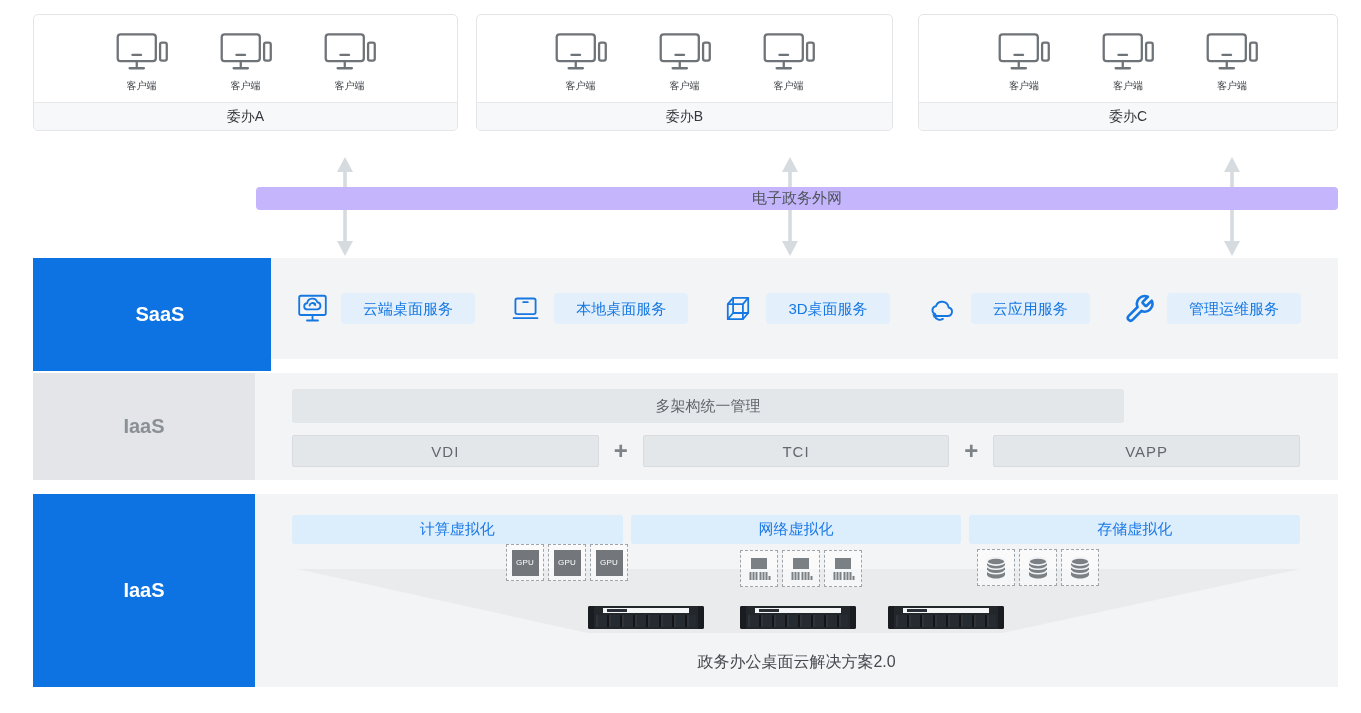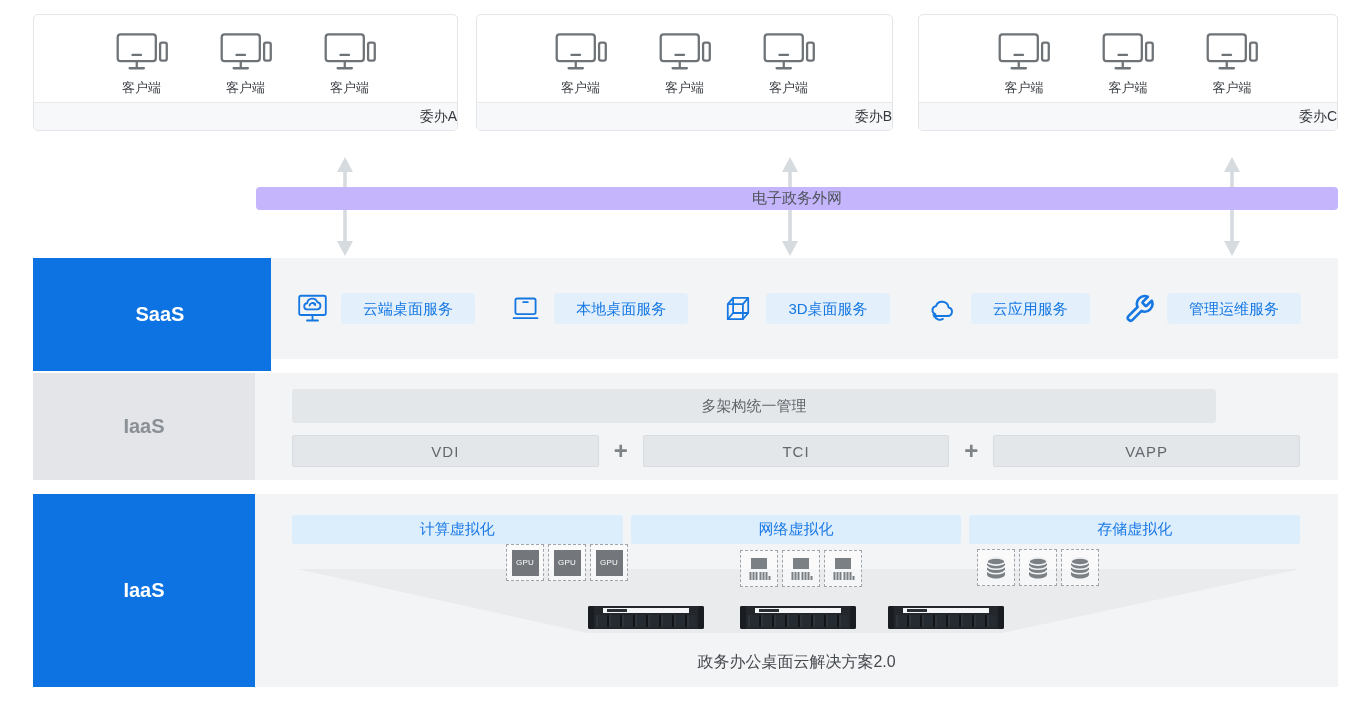--- a/index.html
+++ b/index.html
@@ -5,22 +5,22 @@
   html,body{margin:0;padding:0;background:#ffffff;font-family:"Liberation Sans","DejaVu Sans",sans-serif;}
   .canvas{position:relative;width:1361px;height:713px;background:#ffffff;overflow:hidden;}
 
   
   .client-group{position:absolute;top:14px;height:117px;border:1px solid #E3E5E8;border-radius:5px;background:#ffffff;box-sizing:border-box;}
   .group-a{left:33px;width:425px;}
   .group-b{left:476px;width:417px;}
   .group-c{left:918px;width:420px;}
   .group-body{position:absolute;top:0;left:0;right:0;bottom:27px;display:flex;justify-content:center;align-items:flex-start;gap:50px;padding-top:18px;}
   .client-item{display:flex;flex-direction:column;align-items:center;gap:6px;}
-  .client-label{font-size:13px;color:#3A3E43;}
-  .group-footer{position:absolute;left:0;right:0;bottom:0;height:27px;line-height:26px;text-align:right;font-size:14px;color:#34383C;background:#F7F8FA;border-top:1px solid #E7E9EB;border-radius:0 0 4px 4px;}
+  .client-label{font-size:10px;color:#3A3E43;}
+  .group-footer{position:absolute;left:0;right:0;bottom:0;height:27px;line-height:26px;text-align:center;font-size:14px;color:#34383C;background:#F7F8FA;border-top:1px solid #E7E9EB;border-radius:0 0 4px 4px;}
 
   
   .v-arrow{position:absolute;top:156px;z-index:1;}
   .net-bar{position:absolute;left:256px;top:187px;width:1082px;height:23px;background:#c4b5fd;border-radius:4px;z-index:2;display:flex;align-items:center;justify-content:center;font-size:15px;color:#4E545A;}
 
   
   .layer-row{position:absolute;left:33px;width:1305px;background:#F3F4F6;}
   .row-saas{top:258px;height:101px;}
   .row-paas{top:373px;height:107px;}
   .row-iaas{top:494px;height:193px;}
@@ -30,21 +30,21 @@
   .chip-saas{top:258px;height:113px;padding-left:16px;}
   .chip-paas{top:373px;height:107px;}
   .chip-iaas{top:494px;height:193px;}
 
   
   .saas-services{position:absolute;left:296px;top:258px;width:1005px;height:101px;display:flex;align-items:center;justify-content:space-between;z-index:3;gap:8px;}
   .service{display:flex;align-items:center;gap:12px;}
   .service-pill{height:31px;line-height:31px;padding:0 22px;background:#E3F0FC;border-radius:4px;color:#1577E2;font-size:15px;white-space:nowrap;}
 
   
-  .mgmt-bar{position:absolute;left:292px;top:389px;width:924px;height:34px;background:#E4E7EA;border-radius:3px;display:flex;align-items:center;justify-content:center;font-size:15px;color:#5F6468;z-index:3;box-sizing:border-box;}
+  .mgmt-bar{position:absolute;left:292px;top:389px;width:832px;height:34px;background:#E4E7EA;border-radius:3px;display:flex;align-items:center;justify-content:center;font-size:15px;color:#5F6468;z-index:3;box-sizing:border-box;}
   .paas-components{position:absolute;left:292px;top:435px;width:1008px;height:32px;display:flex;align-items:stretch;z-index:3;}
   .paas-bar{flex:1;background:#E4E7EA;border:1px solid #D8DBDF;border-radius:2px;display:flex;align-items:center;justify-content:center;font-size:15px;color:#63686D;letter-spacing:1px;box-sizing:border-box;}
   .plus{width:44px;display:flex;align-items:center;justify-content:center;font-size:24px;font-weight:600;color:#7E8388;}
 
   
   .funnel{position:absolute;left:297px;top:569px;width:1003px;height:64px;background:#E9EBED;clip-path:polygon(0 0,100% 0,70.3% 100%,29% 100%);z-index:2;}
   .iaas-bars{position:absolute;left:292px;top:515px;width:1008px;height:29px;display:flex;gap:8px;z-index:3;}
   .iaas-bar{flex:1;background:#DCEDFC;border-radius:3px;display:flex;align-items:center;justify-content:center;font-size:15px;color:#1B79E6;}
   .icon-group{position:absolute;display:flex;gap:4px;z-index:4;}
   .grp-gpu{left:506px;top:544px;}

